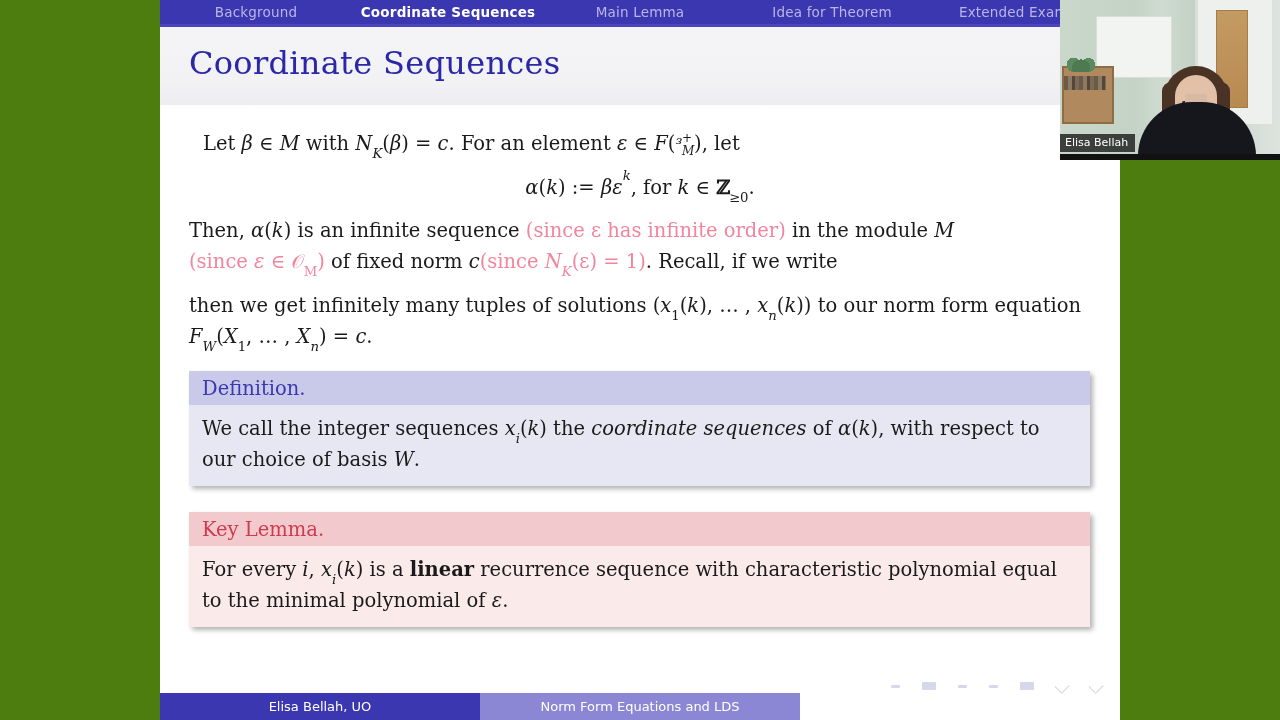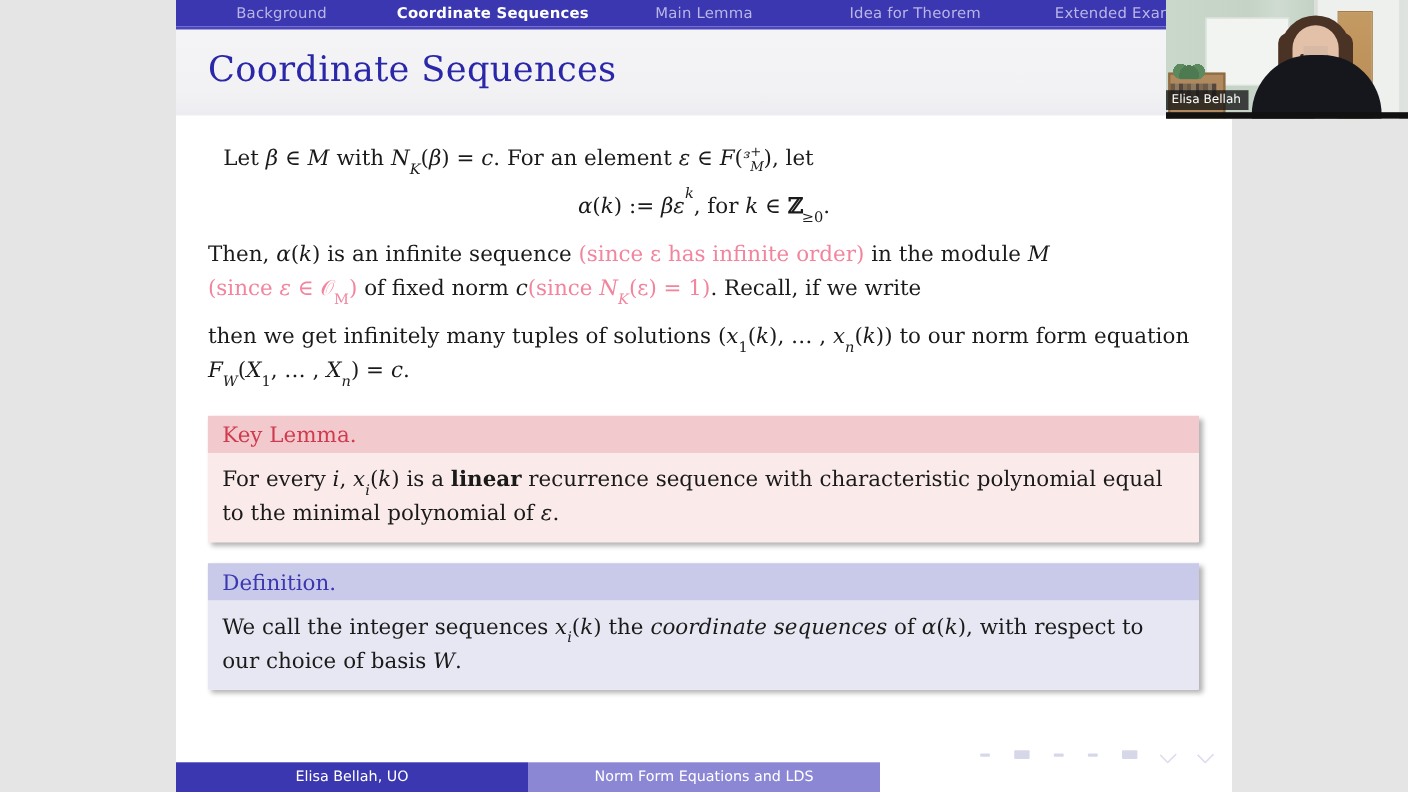--- a/index.html
+++ b/index.html
@@ -5,21 +5,21 @@
   html, body {
     margin: 0; padding: 0;
     width: 1280px; height: 720px;
     background: #000000;
     overflow: hidden;
     font-family: "DejaVu Sans", sans-serif;
   }
   #stage {
     position: relative;
     width: 1280px; height: 720px;
-    background: #e5e5e5;
+    background: #4d7c0f;
   }
 
   
   #slide {
     position: absolute;
     left: 160px; top: 0px;
     width: 960px; height: 720px;
     background: #ffffff;
     overflow: hidden;
   }
@@ -174,21 +174,21 @@
     white-space: nowrap;
   }
   #footer .seg.a { width: 320px; background: #3b37b0; }
   #footer .seg.b { width: 320px; background: #8b87d4; }
   #footer .seg.c { width: 320px; background: #b4b1e2; }
 
   
   #webcam {
     position: absolute;
     right: 0; top: 0;
-    width: 220px; height: 108px;
+    width: 220px; height: 160px;
     overflow: hidden;
     background: #1a1a1a;
   }
   #cam-room {
     position: absolute; inset: 0;
     background:
       linear-gradient(to right, #c9d8cb 0%, #c4d3c6 34%, #cfdbd0 46%, #c3d1c4 62%, #dfe3df 100%);
   }
   #cam-whiteboard {
     position: absolute; left: 36px; top: 16px;
@@ -326,31 +326,31 @@
 
       <p class="para" style="margin-top:12px;">
         <span>Then, </span><i class="m">α</i><span>(</span><i class="m">k</i><span>) is an infinite sequence </span><span class="pink">(since ε has infinite order)</span><span> in the module </span><i class="m">M</i><br><span class="pink">(since </span><i class="m pink">ε</i><span class="pink"> ∈ </span><span class="pink">𝒪</span><sub class="pink">M</sub><span class="pink">)</span><span> of fixed norm </span><i class="m">c</i><span class="pink">(since </span><i class="m pink">N</i><sub class="pink"><i class="m">K</i></sub><span class="pink">(ε) = 1)</span><span>. Recall, if we write</span>
       </p>
 
 
       <p class="para" style="margin-top:13px;">
         <span>then we get infinitely many tuples of solutions (</span><i class="m">x</i><sub>1</sub><span>(</span><i class="m">k</i><span>), … , </span><i class="m">x</i><sub><i class="m">n</i></sub><span>(</span><i class="m">k</i><span>)) to our norm form equation </span><i class="m">F</i><sub><i class="m">W</i></sub><span>(</span><i class="m">X</i><sub>1</sub><span>, … , </span><i class="m">X</i><sub><i class="m">n</i></sub><span>) = </span><i class="m">c</i><span>.</span>
       </p>
 
+      <div class="block def" style="margin-top:19px;">
+        <div class="bhead">Definition.</div>
+        <div class="bbody">
+          <span>We call the integer sequences </span><i class="m">x</i><sub><i class="m">i</i></sub><span>(</span><i class="m">k</i><span>) the </span><i class="m">coordinate sequences</i><span> of </span><i class="m">α</i><span>(</span><i class="m">k</i><span>), with respect to our choice of basis </span><i class="m">W</i><span>.</span>
+        </div>
+      </div>
+
       <div class="block lem" style="margin-top:26px;">
         <div class="bhead">Key Lemma.</div>
         <div class="bbody">
           <span>For every </span><i class="m">i</i><span>, </span><i class="m">x</i><sub><i class="m">i</i></sub><span>(</span><i class="m">k</i><span>) is a </span><b>linear</b><span> recurrence sequence with characteristic polynomial equal to the minimal polynomial of </span><i class="m">ε</i><span>.</span>
-        </div>
-      </div>
-
-      <div class="block def" style="margin-top:19px;">
-        <div class="bhead">Definition.</div>
-        <div class="bbody">
-          <span>We call the integer sequences </span><i class="m">x</i><sub><i class="m">i</i></sub><span>(</span><i class="m">k</i><span>) the </span><i class="m">coordinate sequences</i><span> of </span><i class="m">α</i><span>(</span><i class="m">k</i><span>), with respect to our choice of basis </span><i class="m">W</i><span>.</span>
         </div>
       </div>
 
     </div>
 
     <div id="navglyphs">
       <div class="g sm"></div>
       <div class="g"></div>
       <div class="g sm"></div>
       <div class="g sm"></div>

